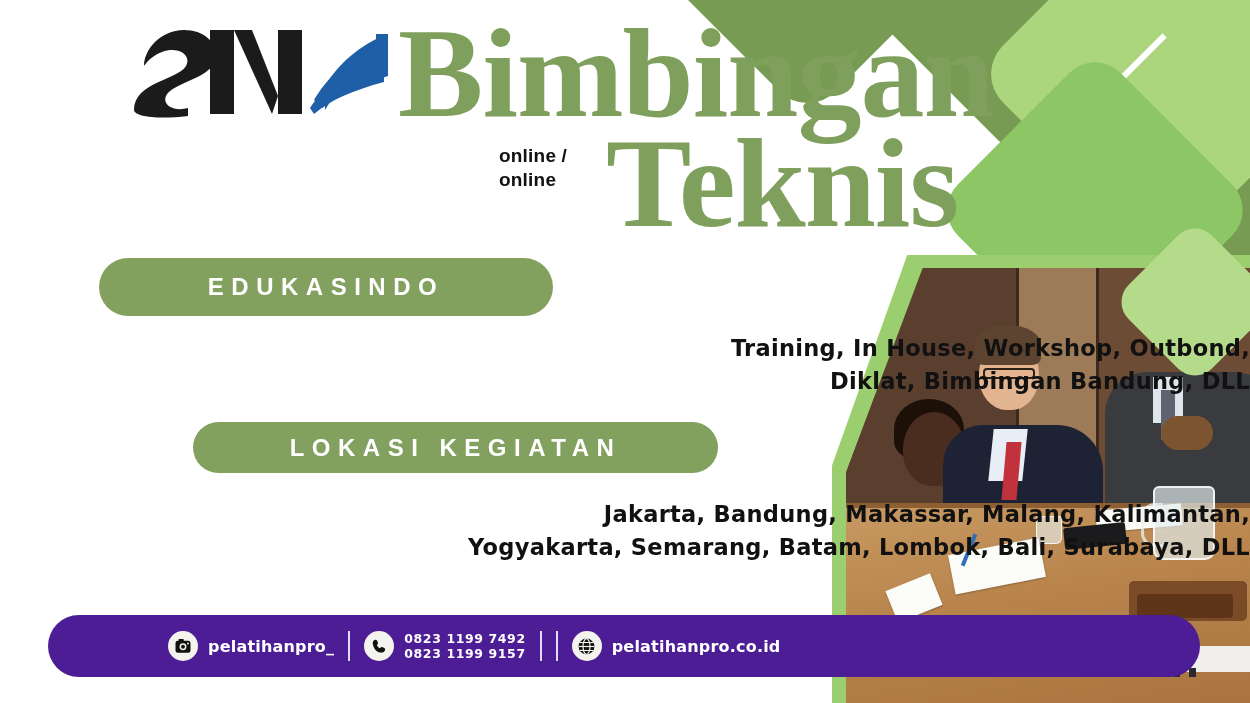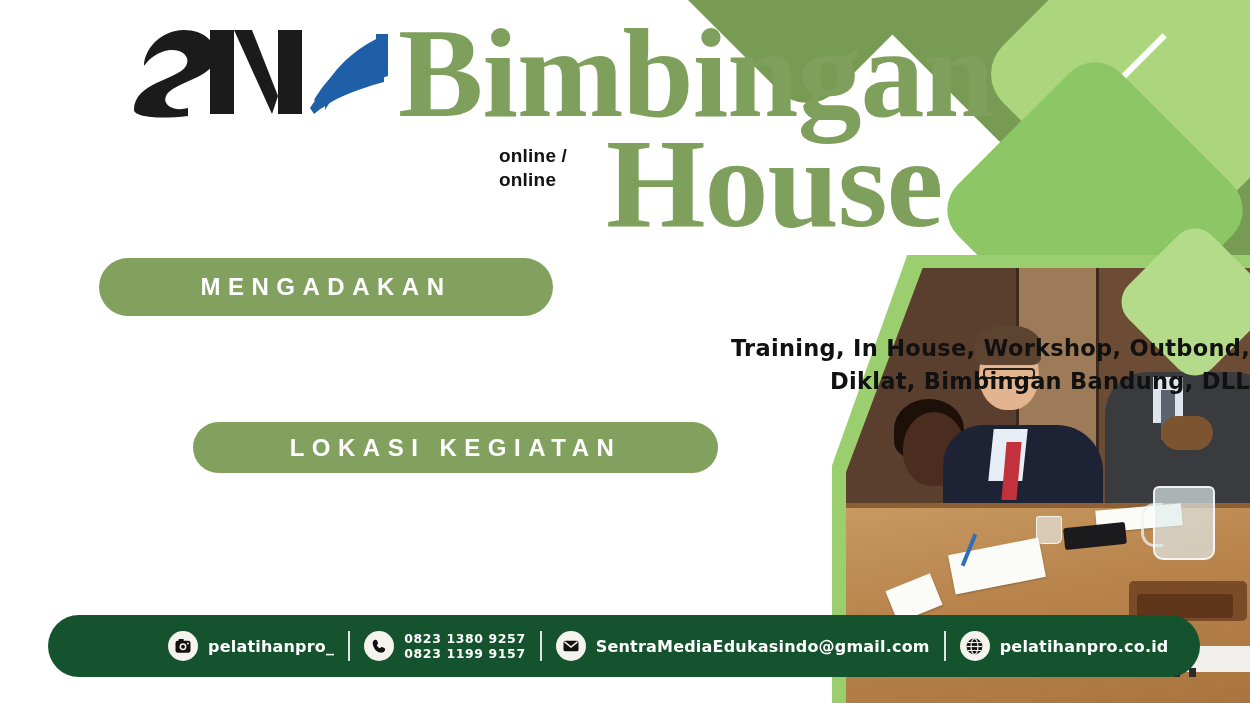--- a/index.html
+++ b/index.html
@@ -153,21 +153,21 @@
 
   #lokasi-list{ left:0; top:498px; font-size:0; }
   #lokasi-list .ln{ display:block; font-size:22.5px; line-height:1.48; }
   #lokasi-list .ln1{ margin-left:143px; }
   #lokasi-list .ln2{ margin-left:89px; }
 
   
   #footer{
     position:absolute; left:48px; top:615px;
     width:1152px; height:62px;
-    background:#14532d; border-radius:31px;
+    background:#4c1d95; border-radius:31px;
     display:flex; align-items:center;
   }
   #footer-inner{
     display:flex; align-items:center; gap:14px;
     margin-left:120px; color:#FFFFFF;
     font-family:"DejaVu Sans", sans-serif; font-weight:700;
   }
   .f-item{ display:flex; align-items:center; gap:10px; }
   .f-ico{
     width:30px; height:30px; border-radius:50%;
@@ -257,35 +257,39 @@
       <path d="M196 84 C208 64 226 44 252 30 L252 16 C224 30 206 50 196 70 Z" fill="#1E5FA8"></path>
       <path d="M199 88 C212 66 232 46 258 32 L258 20 C230 34 210 54 199 74 Z" fill="#1E5FA8"></path>
       <path d="M188 78 C200 58 220 36 250 22 L250 12 L262 12 L262 54
                C238 62 214 72 196 86 Z" fill="#1E5FA8"></path>
       <path d="M184 86 C200 62 226 40 258 26 L258 60 C228 68 204 78 188 92 Z" fill="#1E5FA8"></path>
     </svg>
   </div>
 
   <div id="headline">
     <span id="h-line1">Bimbingan</span>
-    <span id="h-line2">House</span>
+    <span id="h-line2">Teknis</span>
   </div>
 
   <div id="onoff">
     <div>online /</div>
     <div>online</div>
   </div>
 
-  <div class="pill" id="pill-1">MENGADAKAN</div>
+  <div class="pill" id="pill-1">EDUKASINDO</div>
   <div class="body-txt" id="mengadakan-list">
     <span class="ln ln1">Training, In House, Workshop, Outbond,</span>
     <span class="ln ln2">Diklat, Bimbingan Bandung,  DLL</span>
   </div>
 
   <div class="pill" id="pill-2">LOKASI KEGIATAN</div>
+  <div class="body-txt" id="lokasi-list">
+    <span class="ln ln1">Jakarta, Bandung, Makassar, Malang, Kalimantan,</span>
+    <span class="ln ln2">Yogyakarta, Semarang, Batam, Lombok, Bali, Surabaya, DLL</span>
+  </div>
 
   <div id="footer">
     <div id="footer-inner">
 
       <div class="f-item">
         <span class="f-ico">
           <svg width="18" height="18" viewBox="0 0 24 24" xmlns="http://www.w3.org/2000/svg">
             <rect x="2" y="5" width="20" height="16" rx="3" fill="#111"></rect>
             <rect x="6" y="2.5" width="7" height="3.5" rx="1" fill="#111"></rect>
             <circle cx="12" cy="13" r="4.6" fill="#F4F3EE"></circle>
@@ -298,36 +302,27 @@
 
       <div class="f-sep"></div>
 
       <div class="f-item">
         <span class="f-ico">
           <svg width="17" height="17" viewBox="0 0 24 24" xmlns="http://www.w3.org/2000/svg">
             <path d="M6.6 2.5c1 0 1.6.5 2 1.4l1.2 2.8c.4.9.2 1.6-.5 2.2l-1.1.9c.9 2 2.5 3.6 4.5 4.6l.9-1.1c.6-.7 1.3-.9 2.2-.5l2.8 1.2c.9.4 1.4 1 1.4 2 0 2.9-2.4 5-5.3 4.6C8 19.9 4.1 16 2.5 8.3 2 5.2 3.8 2.5 6.6 2.5z" fill="#111"></path>
           </svg>
         </span>
         <span class="f-phones">
-          <div>0823 1380 9257</div>
+          <div>0823 1199 7492</div>
           <div>0823 1199 9157</div>
         </span>
       </div>
 
       <div class="f-sep"></div>
 
-      <div class="f-item">
-        <span class="f-ico">
-          <svg width="18" height="18" viewBox="0 0 24 24" xmlns="http://www.w3.org/2000/svg">
-            <rect x="2" y="5" width="20" height="14" rx="2.5" fill="#111"></rect>
-            <path d="M3.4 6.6 L12 13.4 L20.6 6.6" fill="none" stroke="#F4F3EE" stroke-width="2.1"></path>
-          </svg>
-        </span>
-        <span class="f-label">SentraMediaEdukasindo@gmail.com</span>
-      </div>
 
       <div class="f-sep"></div>
 
       <div class="f-item">
         <span class="f-ico">
           <svg width="19" height="19" viewBox="0 0 24 24" xmlns="http://www.w3.org/2000/svg">
             <circle cx="12" cy="12" r="10" fill="#111"></circle>
             <ellipse cx="12" cy="12" rx="4.4" ry="10" fill="none" stroke="#F4F3EE" stroke-width="1.5"></ellipse>
             <line x1="2" y1="12" x2="22" y2="12" stroke="#F4F3EE" stroke-width="1.5"></line>
             <line x1="3.6" y1="7" x2="20.4" y2="7" stroke="#F4F3EE" stroke-width="1.3"></line>

